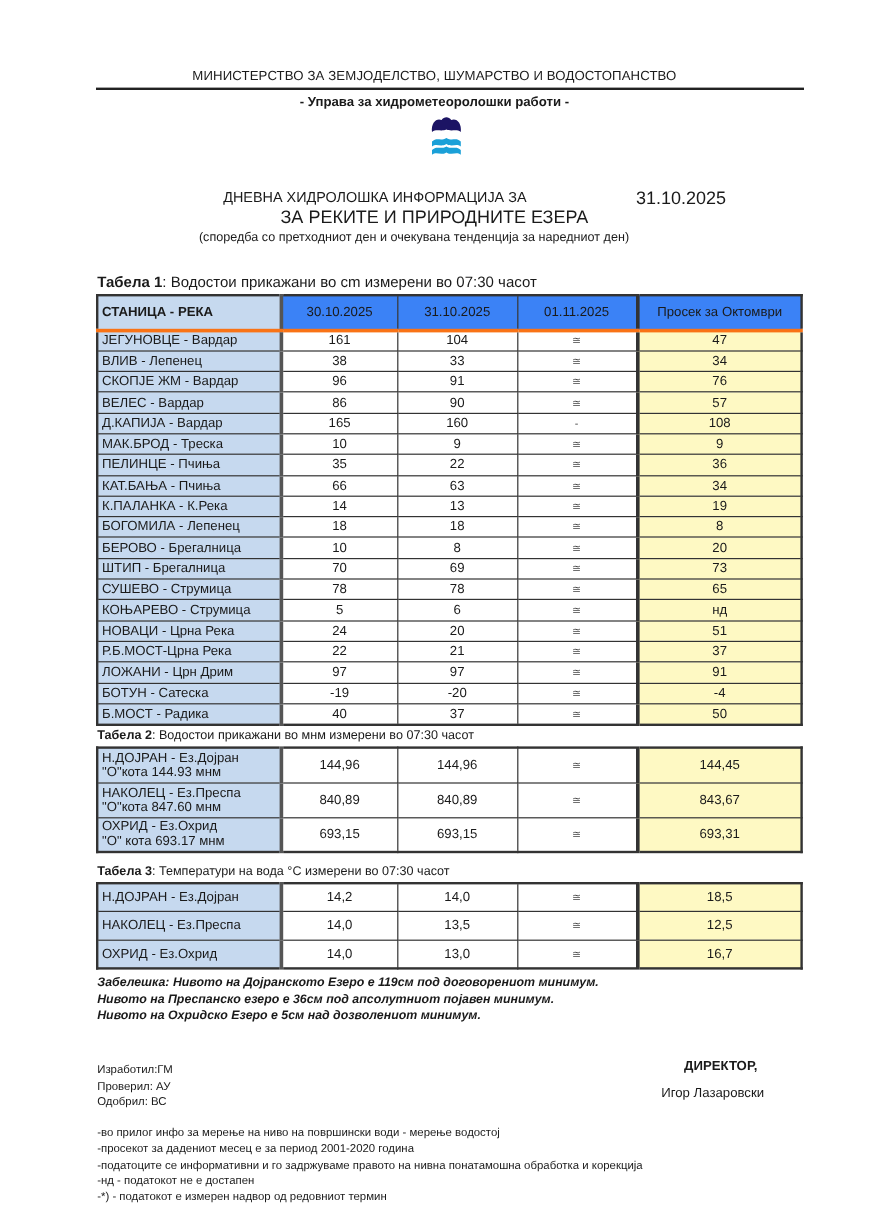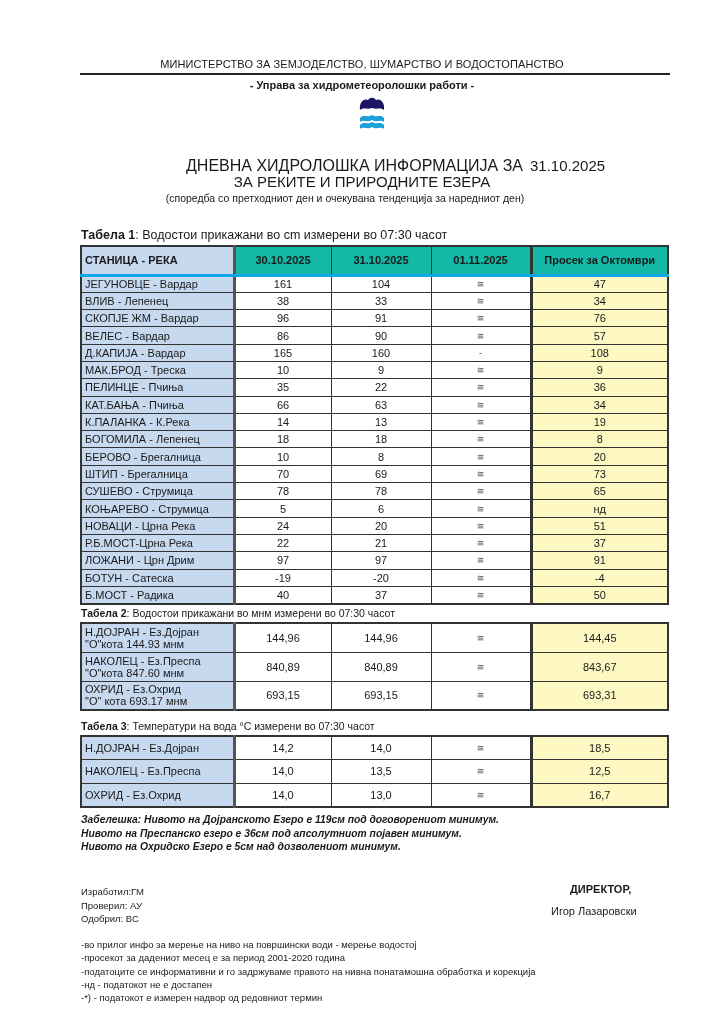--- a/index.html
+++ b/index.html
@@ -4,42 +4,42 @@
 <style>
   * { box-sizing: border-box; margin: 0; padding: 0; }
   html, body { width: 724px; height: 1024px; background: #ffffff; overflow: hidden; }
   body { position: relative; font-family: "Liberation Sans", sans-serif; color: #1a1a1a; }
 
   .ministry { position: absolute; top: 58px; left: 0; width: 724px; text-align: center; font-size: 11px; letter-spacing: 0.1px; }
   .rule { position: absolute; top: 73px; left: 80px; width: 590px; height: 0; border-top: 2px solid #222; }
   .agency { position: absolute; top: 79px; left: 0; width: 724px; text-align: center; font-size: 11px; font-weight: bold; }
   .logo { position: absolute; top: 96px; left: 358px; width: 28px; height: 34px; }
 
-  .title1 { position: absolute; top: 157px; left: 186px; font-size: 16px; }
+  .title1 { position: absolute; top: 157px; left: 186px; font-size: 12px; }
   .date { position: absolute; top: 157px; left: 530px; font-size: 15px; }
   .title2 { position: absolute; top: 173px; left: 0; width: 724px; text-align: center; font-size: 15px; }
   .subtitle { position: absolute; top: 192px; left: 0; width: 690px; text-align: center; font-size: 10.5px; }
 
   .caption { position: absolute; left: 81px; font-size: 12px; }
   .caption b { font-weight: bold; }
   .cap1 { top: 228px; font-size: 12.5px; }
   .cap2 { top: 607px; font-size: 10.5px; }
   .cap3 { top: 720px; font-size: 10.5px; }
 
   table { position: absolute; left: 80px; width: 587px; border-collapse: collapse; table-layout: fixed; font-size: 11px; }
   td, th { border: 1px solid #333; height: 17.3px; padding: 0 3px; text-align: center; vertical-align: middle; white-space: nowrap; }
   .name { text-align: left; background: #c6d9ef; padding-left: 3px; }
   .avg { background: #fef9c3; }
   .val { background: #ffffff; }
   .trend { font-size: 9px; color: #444; }
-  th { background: #14b8a6; font-weight: bold; height: 29px; font-size: 11px; }
+  th { background: #3b82f6; font-weight: normal; height: 29px; font-size: 11px; }
   th.name { font-weight: bold; }
   .thick-right { border-right: 3px solid #555; }
   .thick-left { border-left: 3px solid #333; }
-  .head-bottom th { border-bottom: 3px solid #0ea5e9; }
+  .head-bottom th { border-bottom: 3px solid #f97316; }
   .outer { border: 2px solid #333; }
 
   #t1 { top: 245px; }
   #t2 { top: 622px; }
   #t2 td { height: 29px; }
   #t2 .name { font-size: 11px; line-height: 12px; }
   #t2 .name span { display: block; }
   #t3 { top: 735px; }
   #t3 td { height: 23.5px; }
 

